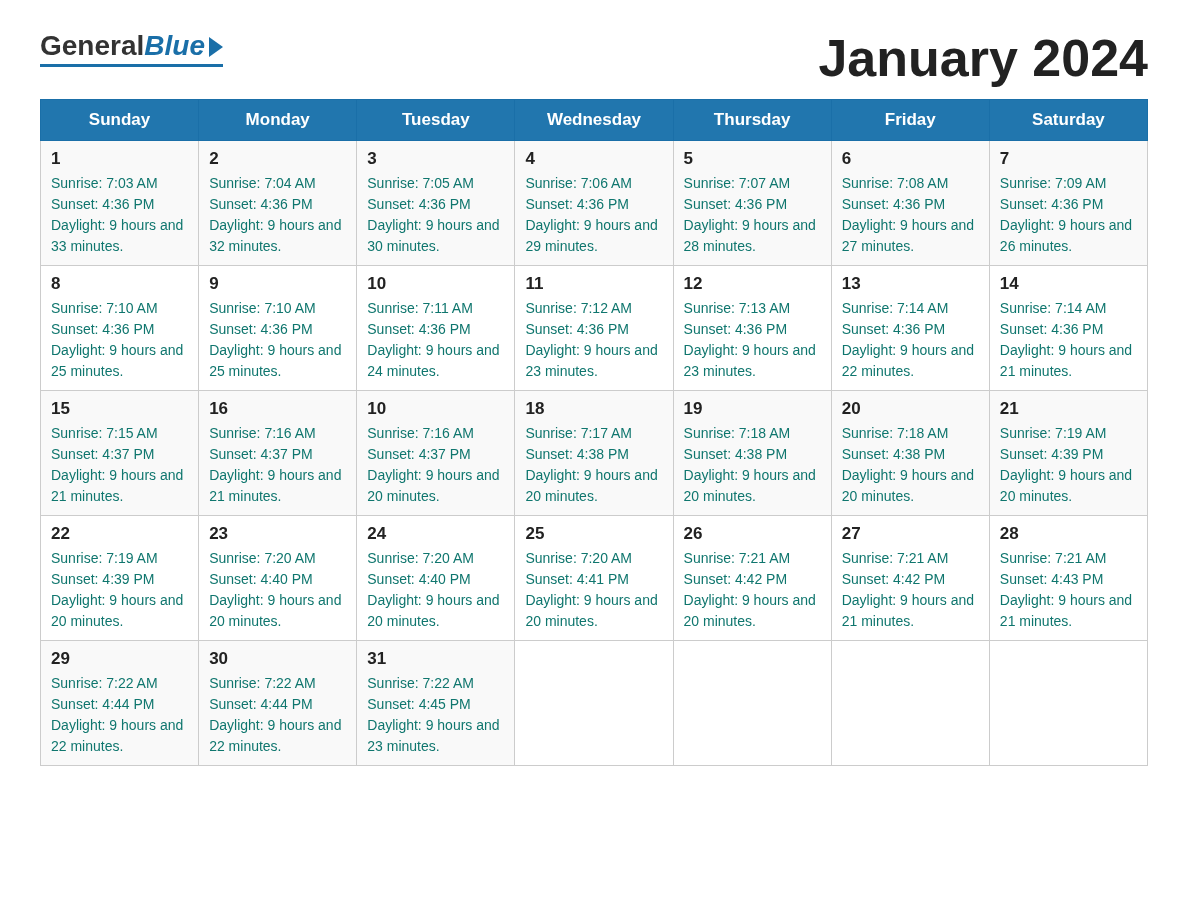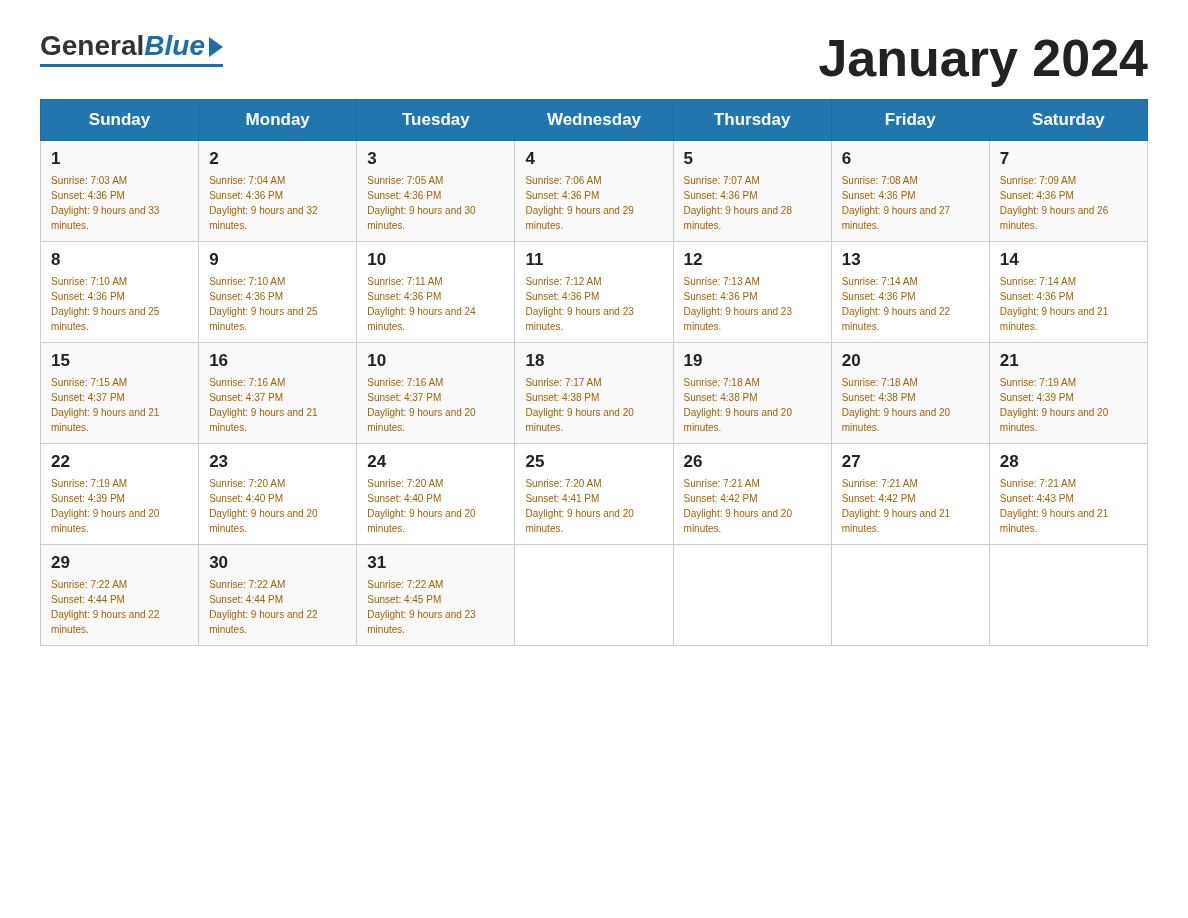--- a/index.html
+++ b/index.html
@@ -97,22 +97,22 @@
       background: #ffffff;
     }
     .day-number {
       font-size: 17px;
       font-weight: bold;
       color: #222;
       margin-bottom: 4px;
       display: block;
     }
     .day-info {
-      font-size: 10px;
-      color: #a16207;
+      font-size: 14px;
+      color: #0f766e;
       line-height: 1.5;
     }
     .empty-cell {
       background: #ffffff !important;
     }
   </style>
 </head>
 <body>
 
 <div class="header-area">

